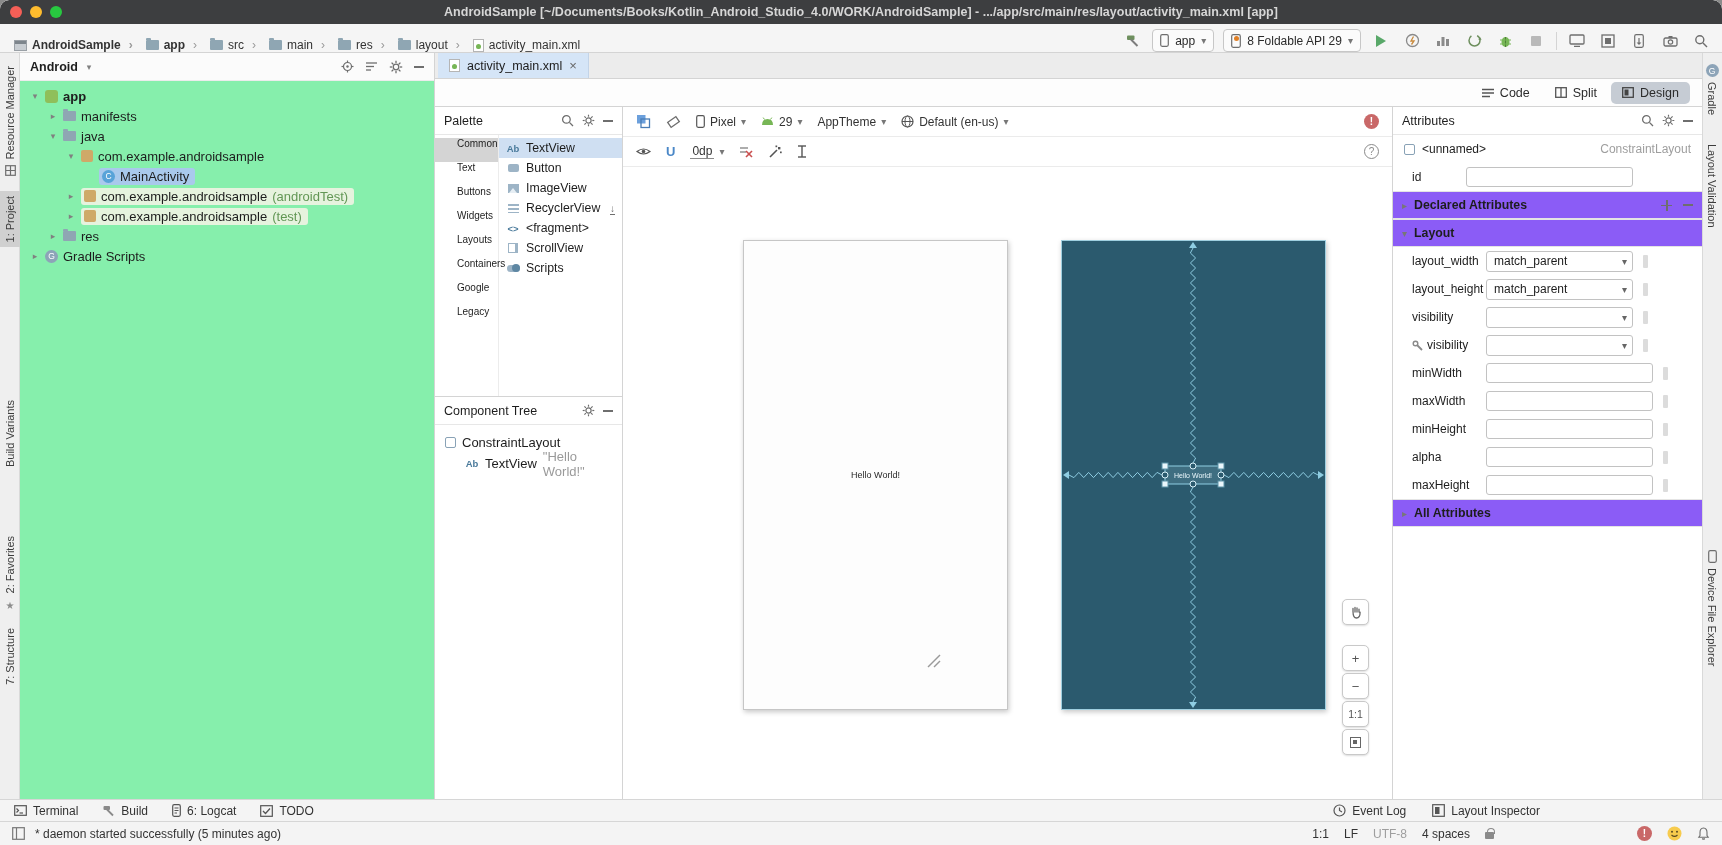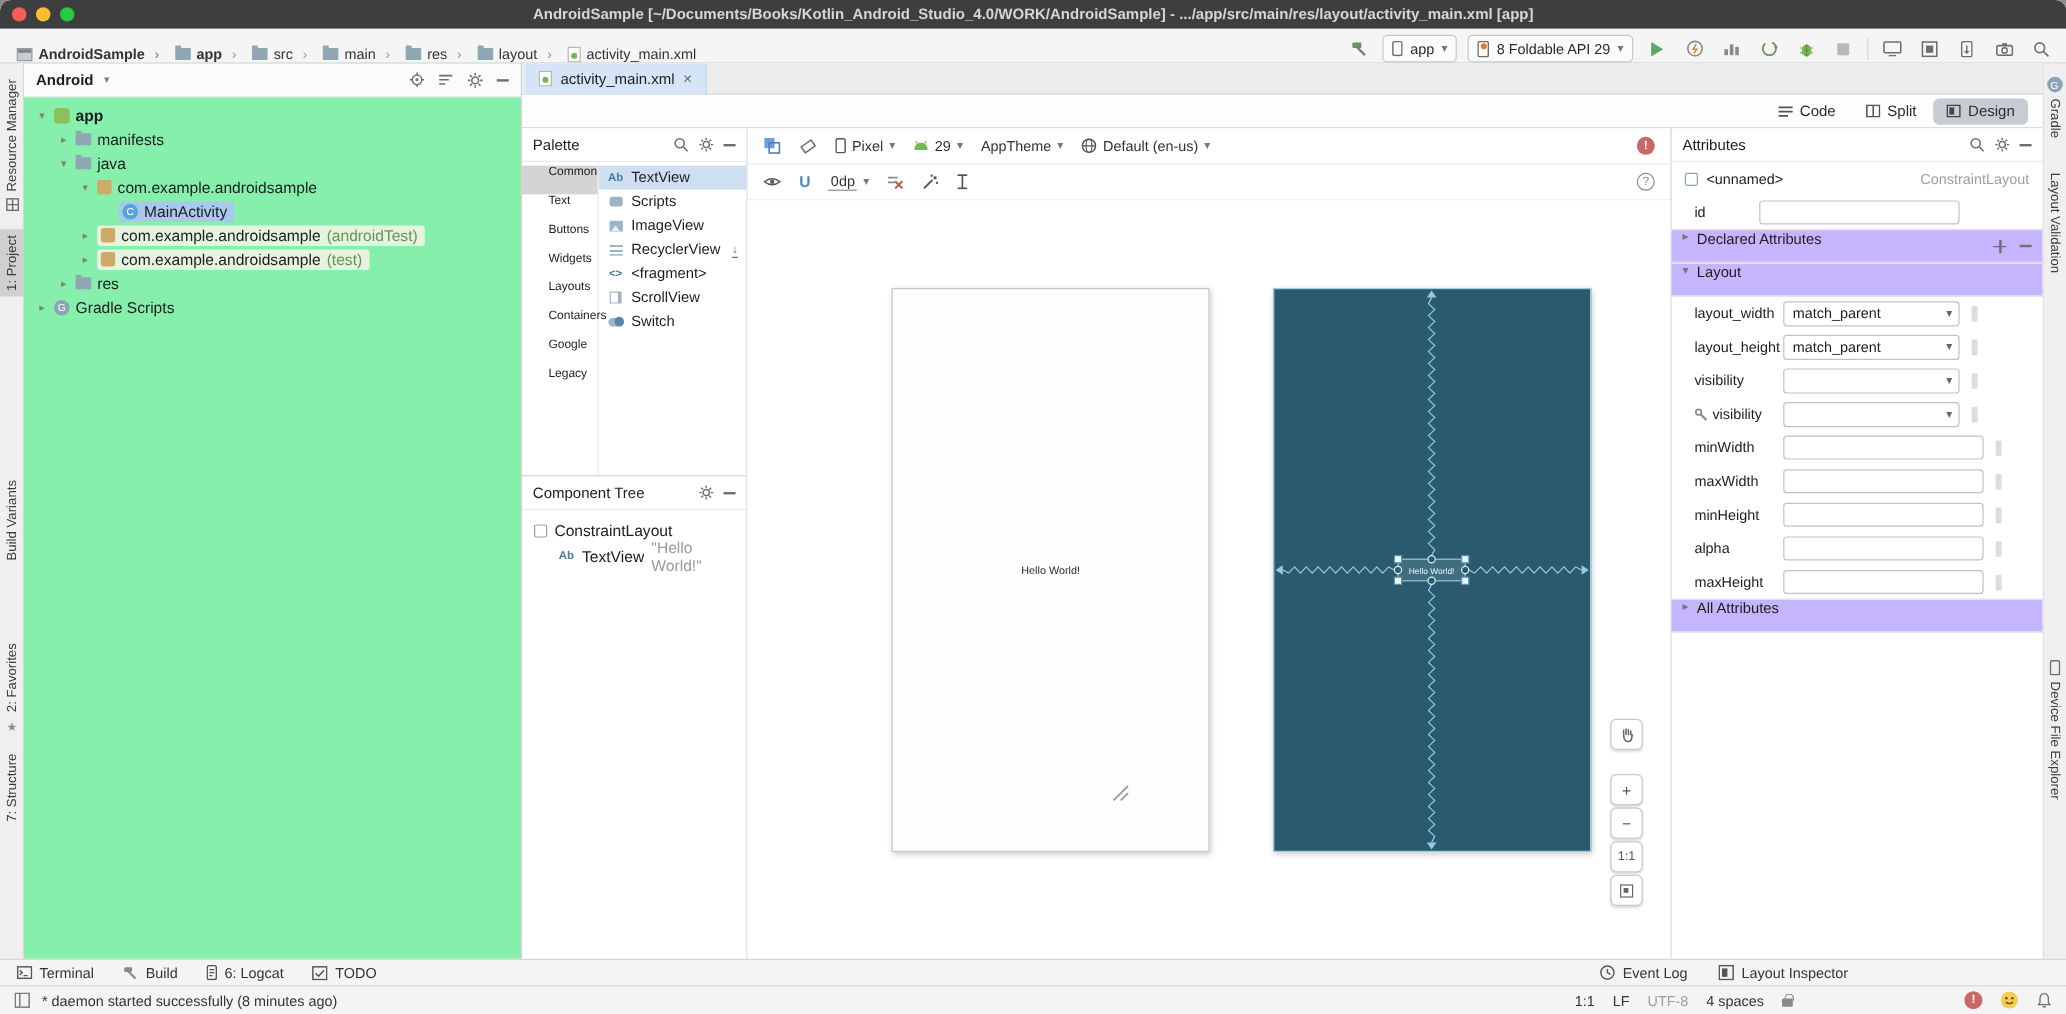--- a/index.html
+++ b/index.html
@@ -142,21 +142,21 @@
 .i-fit{width:11px;height:11px;border:1.3px solid #666;position:relative}
 .i-fit::after{content:"";position:absolute;left:2px;top:2px;width:4px;height:4px;background:#666}
 
 
 .attrs-panel{width:310px;border-left:1px solid #d4d4d4;display:flex;flex-direction:column;background:#fff}
 .attr-comp-row{height:28px;display:flex;align-items:center;gap:7px;padding:0 11px;flex:none}
 .attr-comp-type{margin-left:auto;color:#9e9e9e;font-size:12px}
 .attr-id-row{height:28px;display:flex;align-items:center;padding:0 11px 0 11px;flex:none}
 .attr-id-label{width:77px;padding-left:8px;font-size:12px}
 .attr-input{flex:1;height:20px;border:1px solid #c2c2c2;border-radius:3px;background:#fff;outline:none;margin-right:58px;font:inherit;padding:0 5px}
-.attr-band{height:28px;display:flex;gap:7px;padding:0 9px;background:#c4b5fd;border-top:1px solid #e4e4e4;border-bottom:1px solid #e4e4e4;font-weight:normal;font-size:12.3px;flex:none}
+.attr-band{height:28px;display:flex;align-items:center;gap:7px;padding:0 9px;background:#8b5cf6;border-top:1px solid #e4e4e4;border-bottom:1px solid #e4e4e4;font-weight:bold;font-size:12.3px;flex:none}
 .band-caret{color:#777;font-size:10px}
 .band-caret.open::before{content:"▾"}
 .band-caret.closed::before{content:"▸"}
 .attr-row{height:28px;display:flex;align-items:center;padding:0 11px 0 19px;flex:none}
 .attr-label{width:74px;font-size:12px;white-space:nowrap;flex:none;display:flex;align-items:center;gap:4px}
 .combo{flex:1;height:21px;border:1px solid #c2c2c2;border-radius:3px;background:#fff;display:flex;align-items:center;padding:0 5px 0 7px;margin-right:10px}
 .combo::after{content:"▾";margin-left:auto;color:#666;font-size:10px}
 .combo-val{font-size:12px}
 .flag-sliver{width:5px;height:13px;background:#dcdcdc;border-radius:1px;margin-right:43px;flex:none}
 .fill{flex:1}
@@ -526,21 +526,21 @@
           </div>
           <div class="pal-items">
             <div class="pal-item selected">
                 <span class="ci ci-ab"></span>
                 <span>TextView</span>
               </div>
             <div class="pal-item">
                 <span class="ci">
                   <span class="ci-btn"></span>
                 </span>
-                <span>Scripts</span>
+                <span>Button</span>
               </div>
             <div class="pal-item">
                 <span class="ci">
                   <span class="ci-img"></span>
                 </span>
                 <span>ImageView</span>
               </div>
             <div class="pal-item">
                 <span class="ci">
                   <span class="ci-list"></span>
@@ -555,21 +555,21 @@
             <div class="pal-item">
                 <span class="ci">
                   <span class="ci-scroll"></span>
                 </span>
                 <span>ScrollView</span>
               </div>
             <div class="pal-item">
                 <span class="ci">
                   <span class="ci-switch"></span>
                 </span>
-                <span>Switch</span>
+                <span>Scripts</span>
               </div>
           </div>
         </div>
         <div class="ctree-panel">
           <div class="mini-header">
             <span class="mini-title">Component Tree</span>
             <svg width="13" height="13">
                 <circle cx="6.5" cy="6.5" r="2.6" fill="none" stroke="#6e6e6e" stroke-width="1.2"></circle>
                 <g stroke="#6e6e6e" stroke-width="1.2">
                   <line x1="6.5" y1="0.7" x2="6.5" y2="2.7"></line>
@@ -895,21 +895,21 @@
         <span>Layout Inspector</span>
       </span>
     </span>
   </div>
 
   <div class="status-bar">
     <svg width="13" height="13">
         <rect x="0.7" y="0.7" width="11.6" height="11.6" fill="none" stroke="#777" stroke-width="1.2"></rect>
         <line x1="4.5" y1="1" x2="4.5" y2="12" stroke="#777" stroke-width="1.2"></line>
       </svg>
-    <span>* daemon started successfully (8 minutes ago)</span>
+    <span>* daemon started successfully (5 minutes ago)</span>
     <span class="sb-right">
       <span>1:1</span>
       <span>LF</span>
       <span class="sb-dim">UTF-8</span>
       <span>4 spaces</span>
       <span class="i-lock"></span>
       <span class="sb-icons">
         <span class="i-err"></span>
         <svg width="15" height="15">
             <circle cx="7.5" cy="7.5" r="7" fill="#f7cb4d"></circle>

